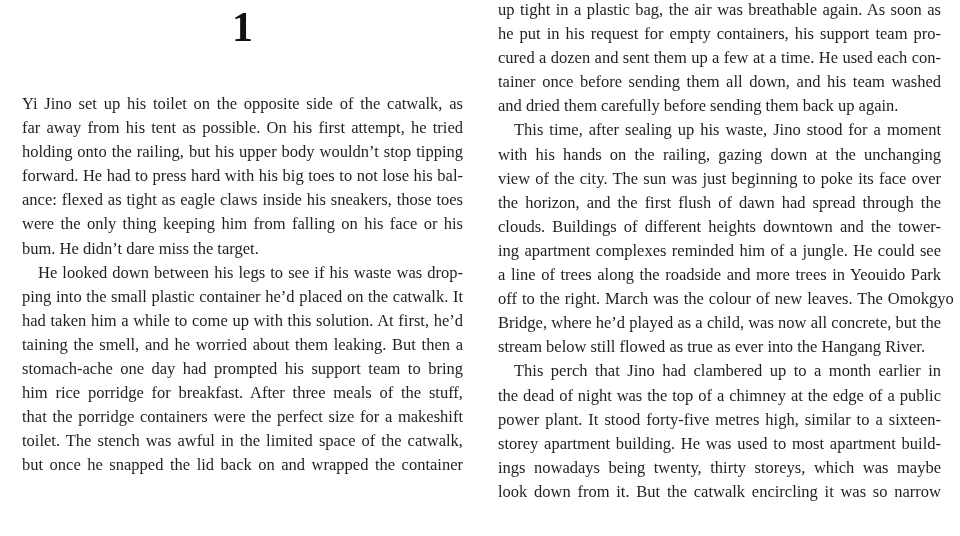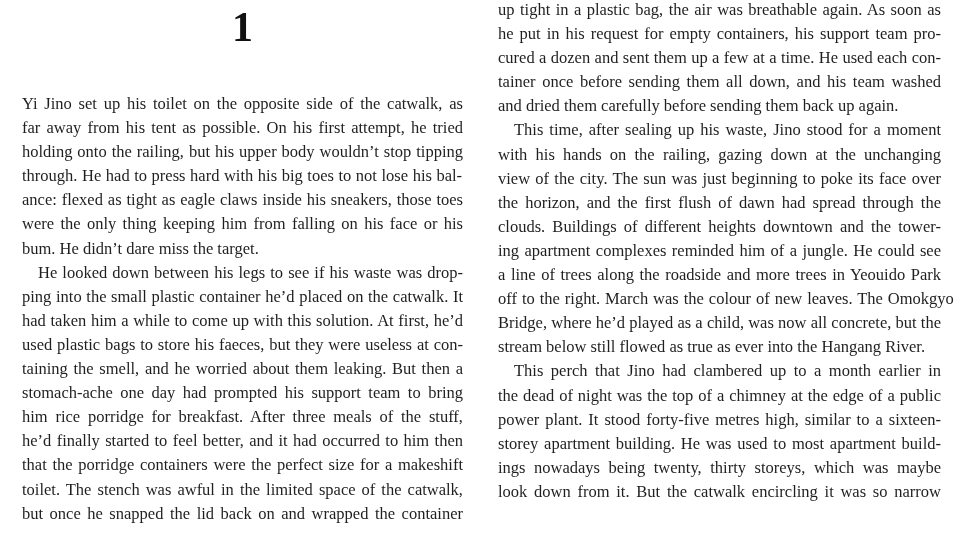--- a/index.html
+++ b/index.html
@@ -42,32 +42,30 @@
 </head>
 <body>
 
 <div class="book-page">
   <div class="page-col col-left">
     <div class="chapter-heading">1</div>
     <div class="body-text" id="col-left">
         <div class="tline"><span class="ltext" style="word-spacing: 2.61899px;">Yi Jino set up his toilet on the opposite side of the catwalk, as</span></div>
         <div class="tline"><span class="ltext" style="word-spacing: 2.07682px;">far away from his tent as possible. On his first attempt, he tried</span></div>
         <div class="tline"><span class="ltext" style="word-spacing: 0.81875px;">holding onto the railing, but his upper body wouldn’t stop tipping</span></div>
-        <div class="tline"><span class="ltext" style="word-spacing: 0.436384px;">through. He had to press hard with his big toes to not lose his bal-</span></div>
+        <div class="tline"><span class="ltext" style="word-spacing: 0.436384px;">forward. He had to press hard with his big toes to not lose his bal-</span></div>
         <div class="tline"><span class="ltext" style="word-spacing: 0.769886px;">ance: flexed as tight as eagle claws inside his sneakers, those toes</span></div>
         <div class="tline"><span class="ltext" style="word-spacing: 2.23047px;">were the only thing keeping him from falling on his face or his</span></div>
         <div class="tline pend"><span class="ltext">bum. He didn’t dare miss the target.</span></div>
         <div class="tline indent"><span class="ltext" style="word-spacing: 0.972656px;">He looked down between his legs to see if his waste was drop-</span></div>
         <div class="tline"><span class="ltext" style="word-spacing: 0.519886px;">ping into the small plastic container he’d placed on the catwalk. It</span></div>
         <div class="tline"><span class="ltext" style="word-spacing: 0.539663px;">had taken him a while to come up with this solution. At first, he’d</span></div>
-        <div class="tline"><span class="ltext" style="word-spacing: 0.74349px;">used plastic bags to store his faeces, but they were useless at con-</span></div>
         <div class="tline"><span class="ltext" style="word-spacing: 1.55824px;">taining the smell, and he worried about them leaking. But then a</span></div>
         <div class="tline"><span class="ltext" style="word-spacing: 3.32986px;">stomach-ache one day had prompted his support team to bring</span></div>
         <div class="tline"><span class="ltext" style="word-spacing: 3.62812px;">him rice porridge for breakfast. After three meals of the stuff,</span></div>
-        <div class="tline"><span class="ltext" style="word-spacing: 1.25911px;">he’d finally started to feel better, and it had occurred to him then</span></div>
         <div class="tline"><span class="ltext" style="word-spacing: 1.58438px;">that the porridge containers were the perfect size for a makeshift</span></div>
         <div class="tline"><span class="ltext" style="word-spacing: 1.92188px;">toilet. The stench was awful in the limited space of the catwalk,</span></div>
         <div class="tline"><span class="ltext" style="word-spacing: 2.39489px;">but once he snapped the lid back on and wrapped the container</span></div>
       </div>
   </div>
   <div class="page-col col-right">
     <div class="body-text" id="col-right">
         <div class="tline"><span class="ltext" style="word-spacing: 1.33173px;">up tight in a plastic bag, the air was breathable again. As soon as</span></div>
         <div class="tline"><span class="ltext" style="word-spacing: 1.86364px;">he put in his request for empty containers, his support team pro-</span></div>
         <div class="tline"><span class="ltext" style="word-spacing: 0.272917px;">cured a dozen and sent them up a few at a time. He used each con-</span></div>

